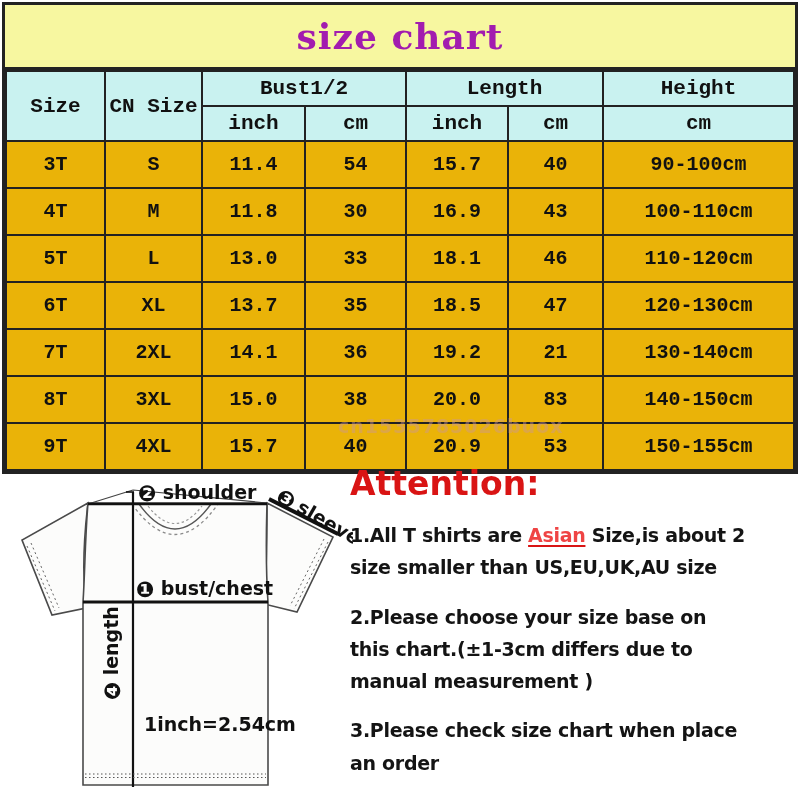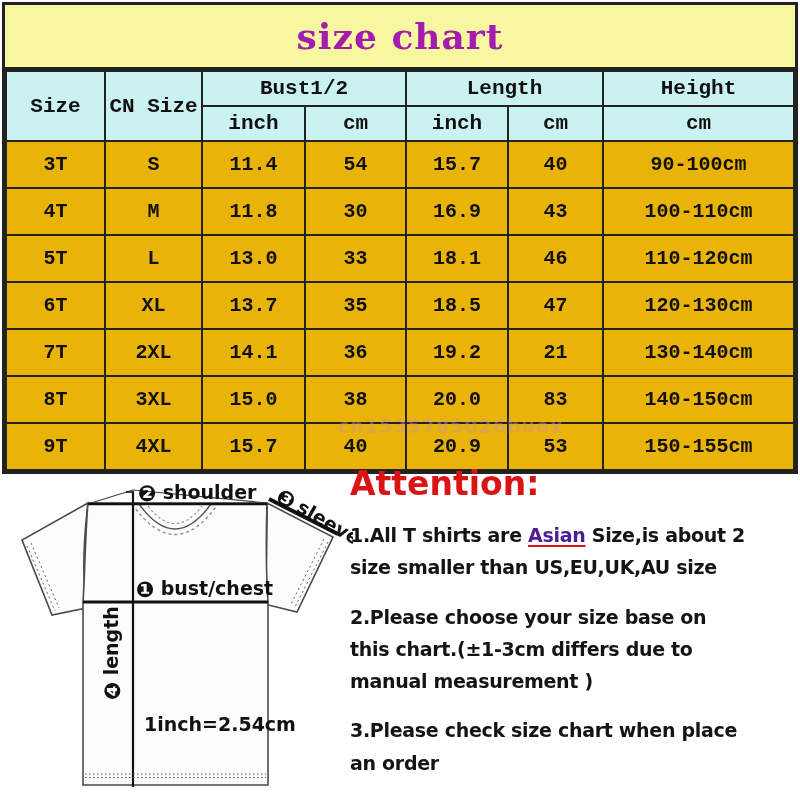--- a/index.html
+++ b/index.html
@@ -20,21 +20,21 @@
   
   .watermark{position:absolute;left:338px;top:415px;font-size:19px;letter-spacing:1px;
              color:rgba(205,150,150,0.45);font-weight:bold;pointer-events:none;}
   
   .diagram{position:absolute;left:8px;top:468px;}
   
   .attention{position:absolute;left:350px;top:464px;width:452px;}
   .attention-heading{font-size:33px;font-weight:bold;color:#d91414;margin:0 0 16px 0;}
   .note{font-size:19px;font-weight:bold;letter-spacing:-0.3px;line-height:1.7;
         margin:0 0 17px 0;white-space:pre-line;color:#141414;}
-  .note .hl{color:#4c1d95;text-decoration:underline;text-decoration-color:#d91414;
+  .note .hl{color:#ef4444;text-decoration:underline;text-decoration-color:#d91414;
             text-decoration-thickness:2px;text-underline-offset:3px;}
 </style>
 </head>
 <body>
 
 <div class="page">
 
   <div class="sheet">
     <div class="title-band">
       <span class="title-text">size chart</span>

